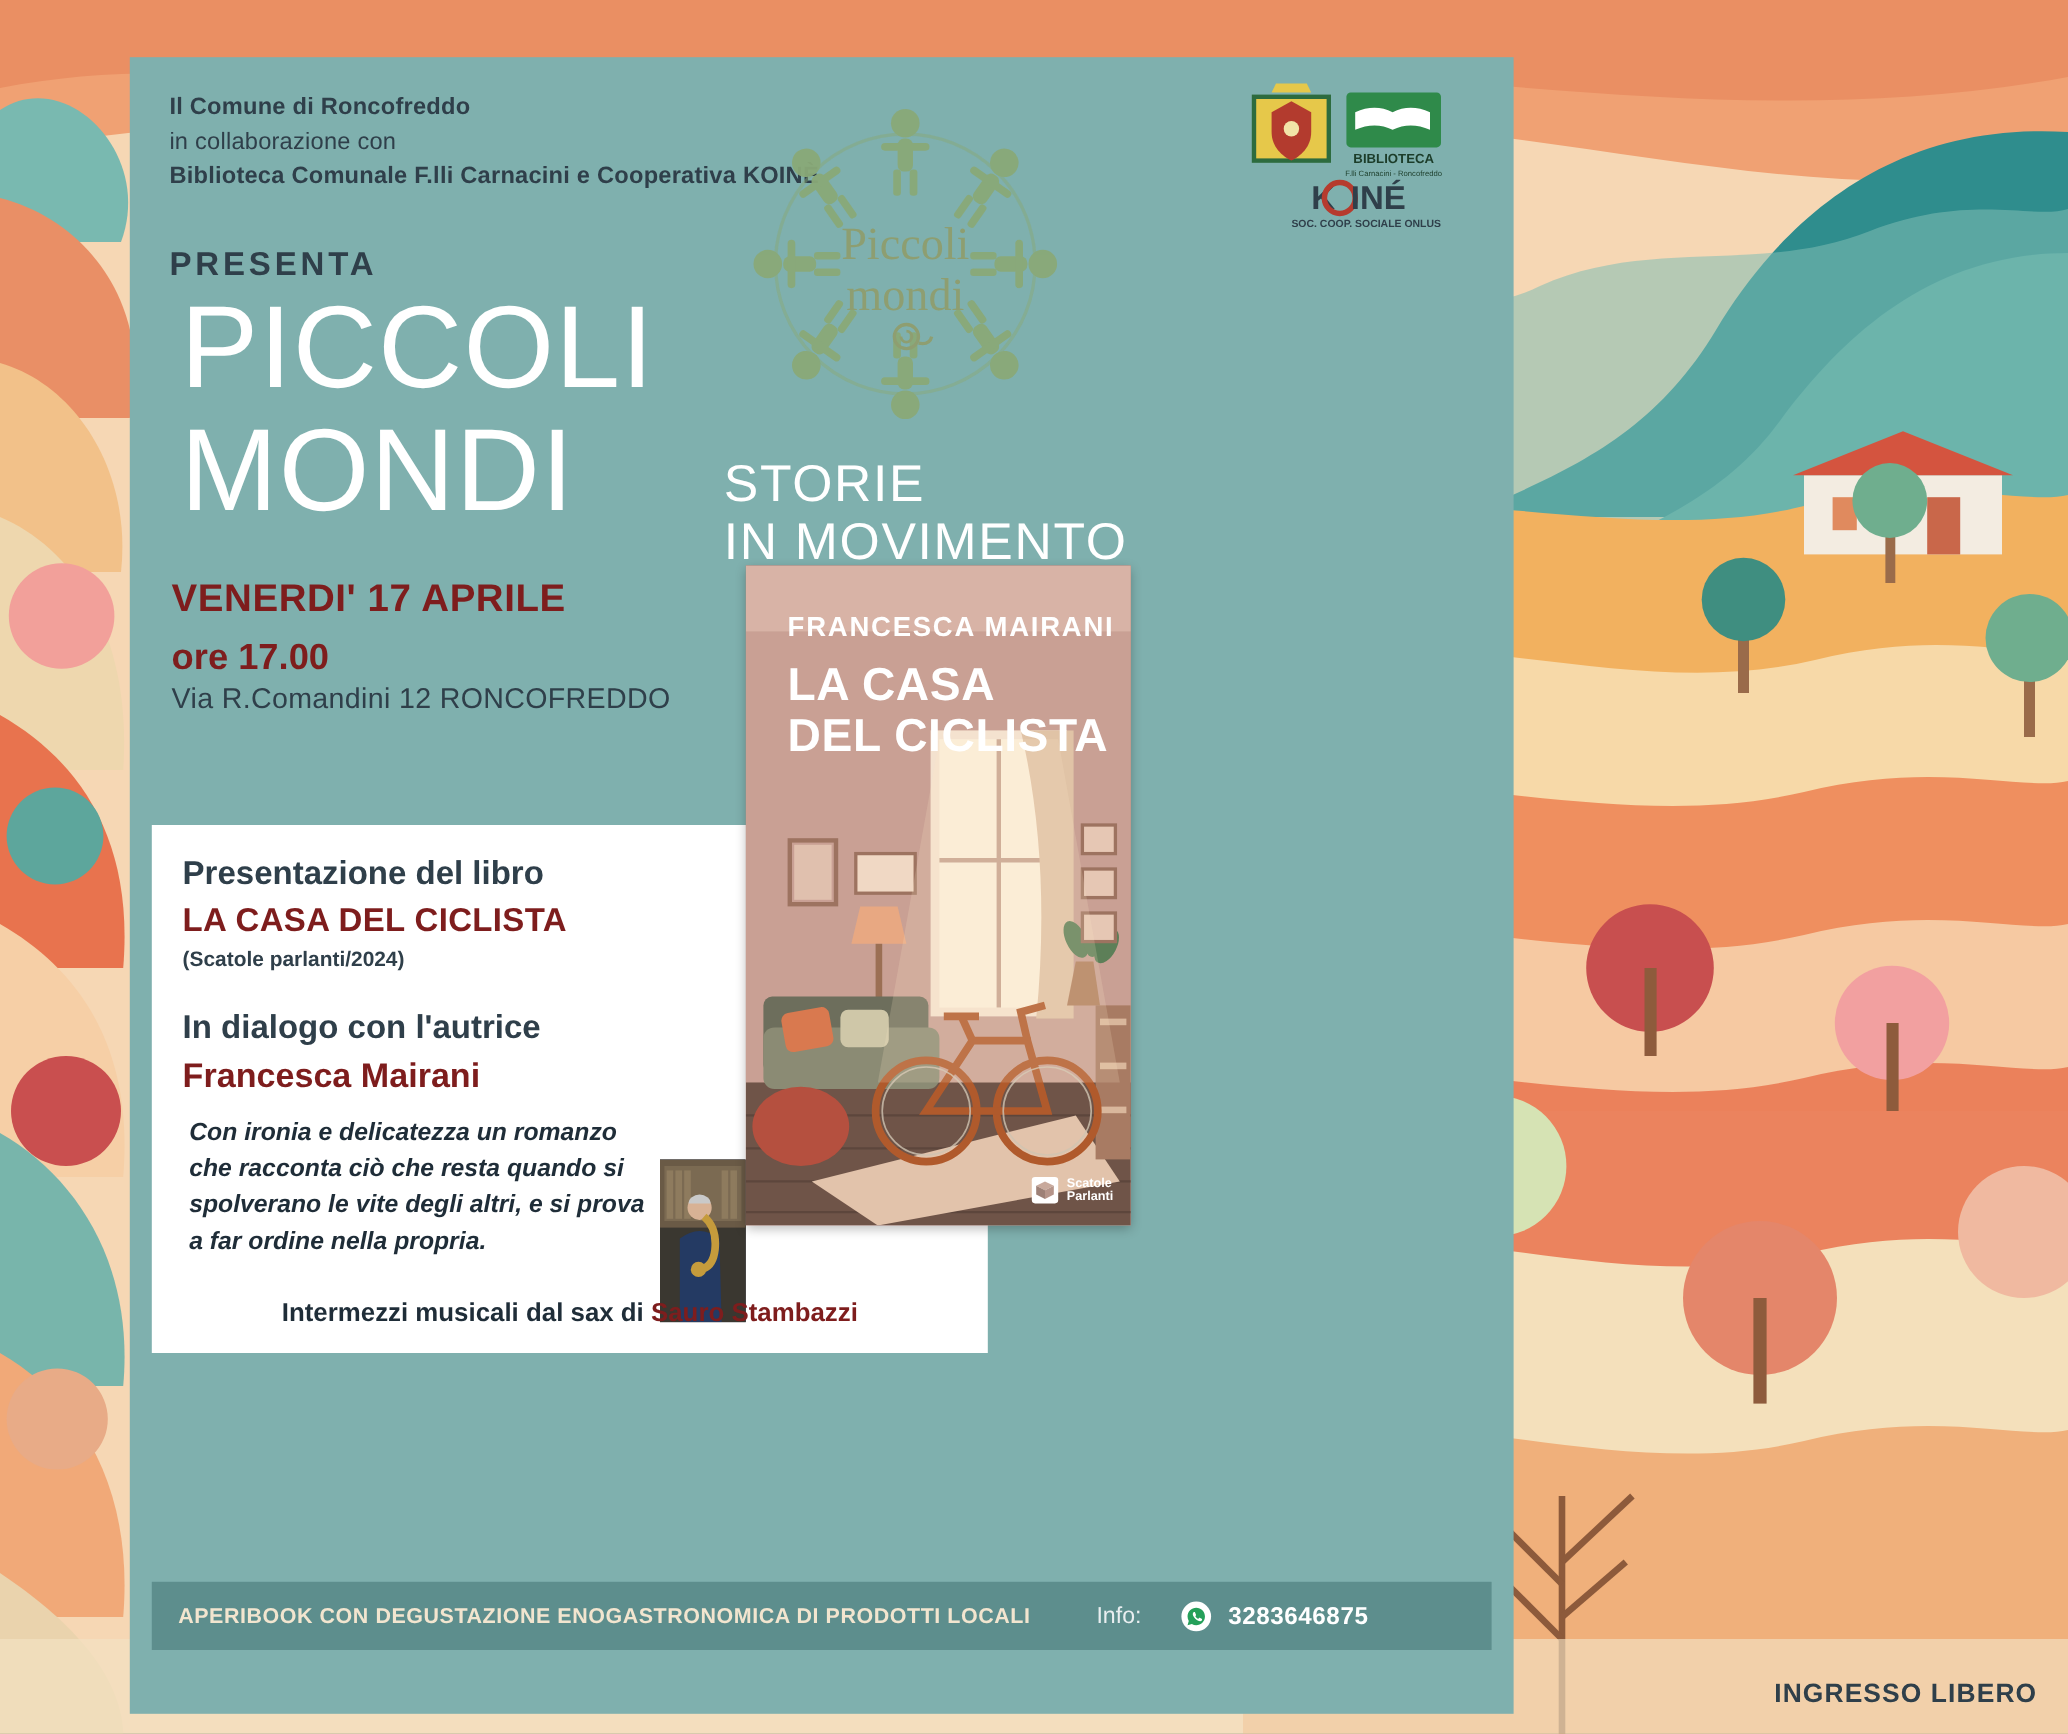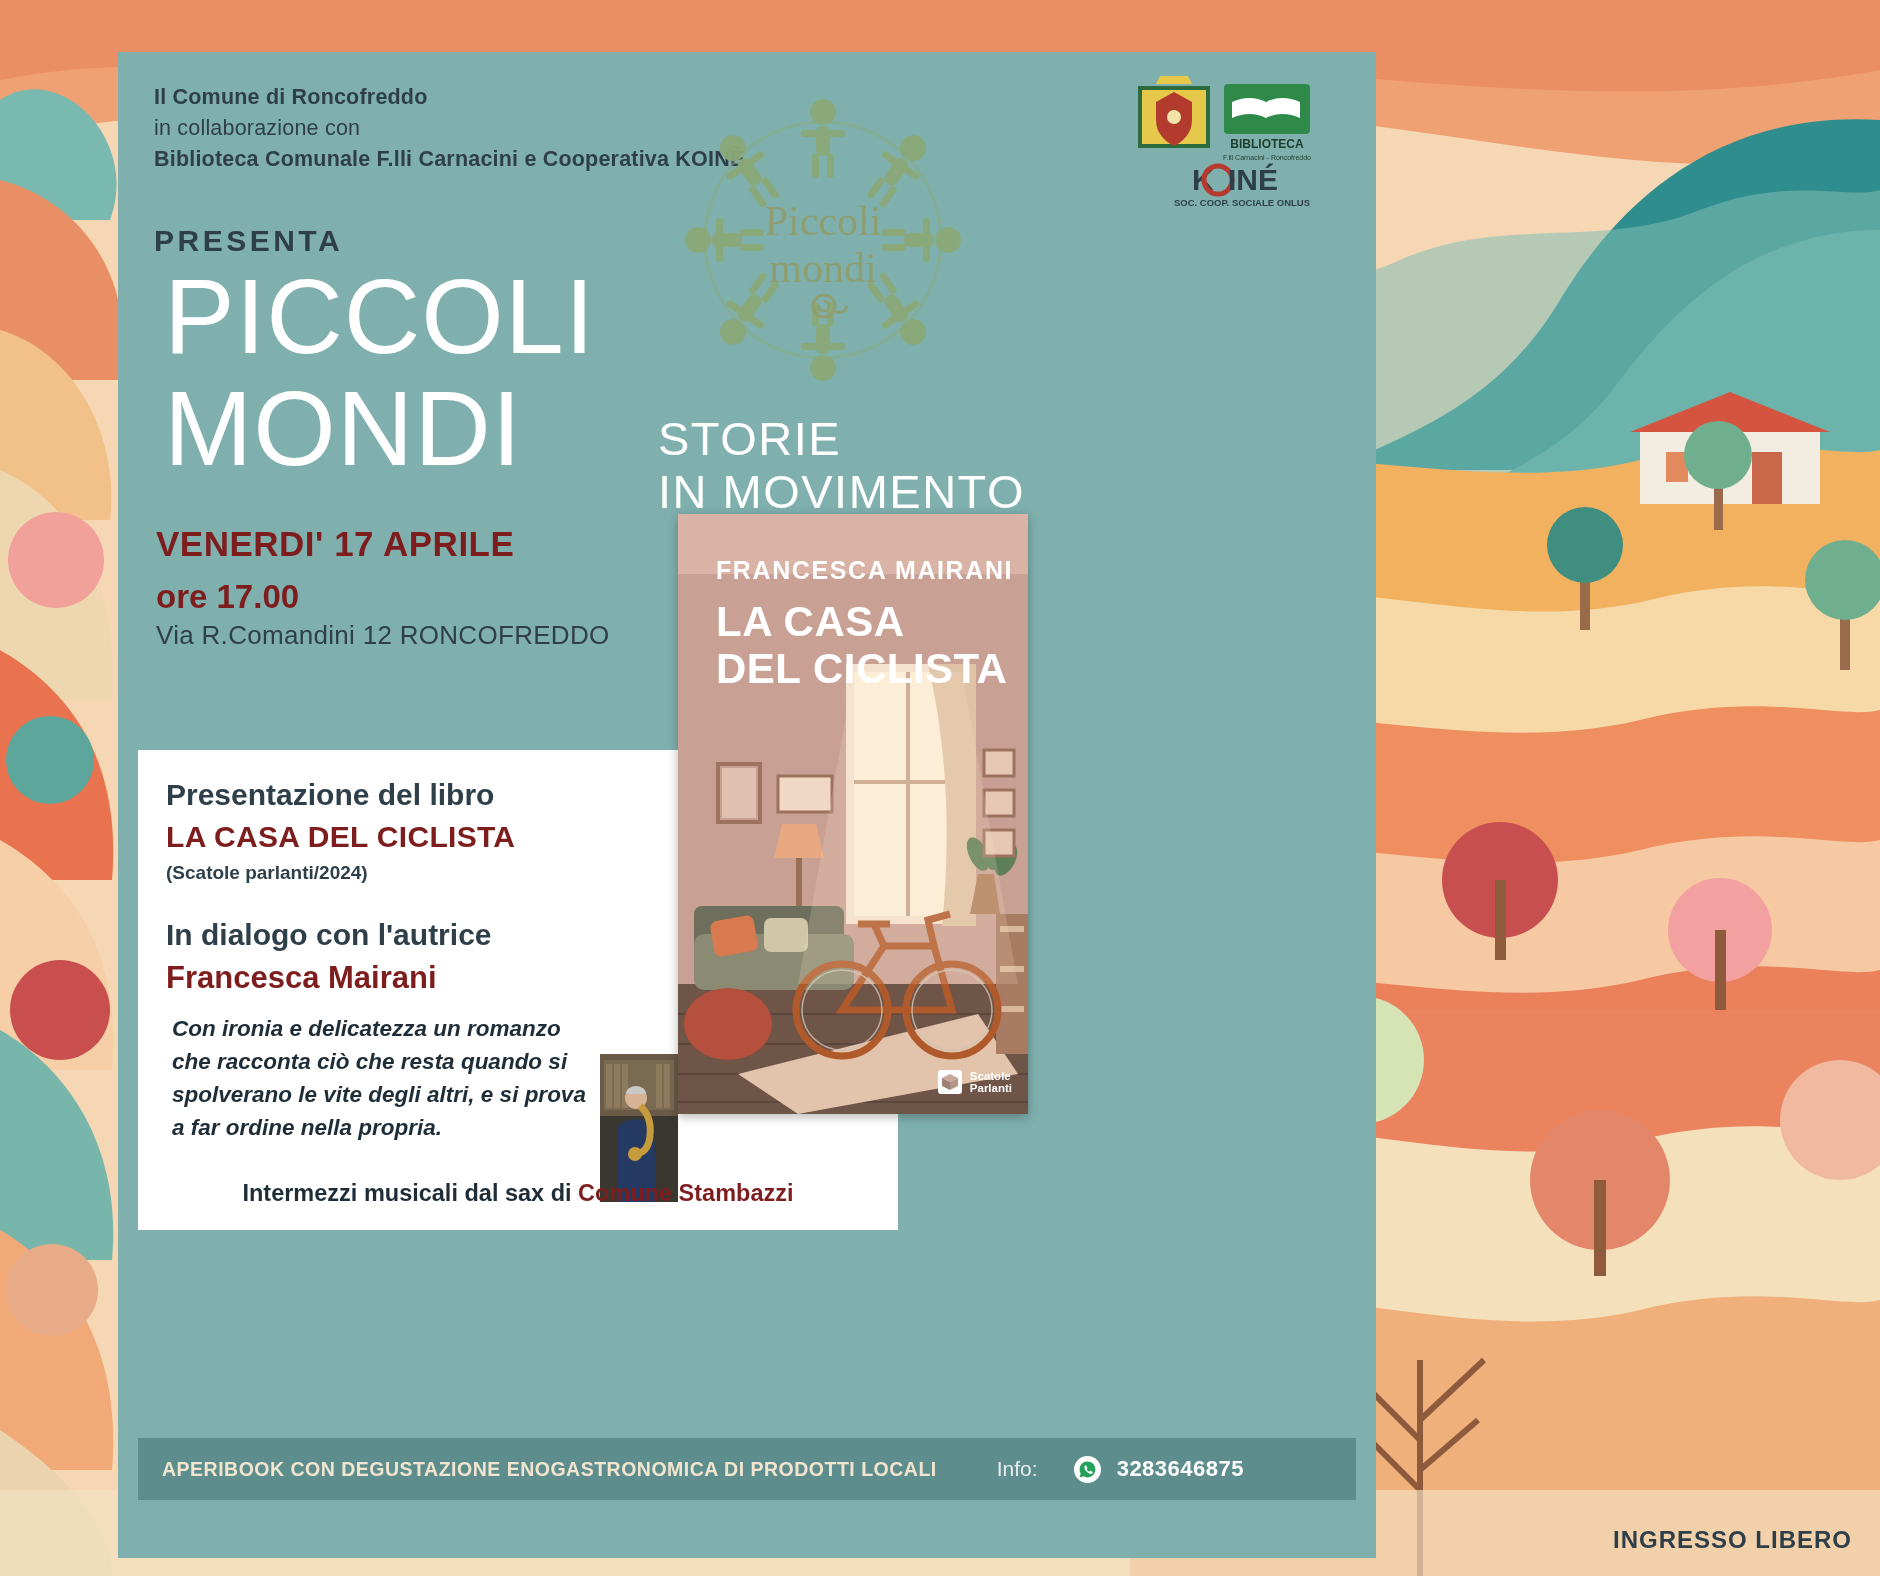--- a/index.html
+++ b/index.html
@@ -542,21 +542,21 @@
         </g>
         <circle cx="36" cy="44" r="11" fill="#d8b295"></circle>
         <path d="M26,40 a10,8 0 0,1 20,0 Z" fill="#c9c9c9"></path>
         <path d="M18,148 L18,72 q18,-14 36,0 L56,148 Z" fill="#243a63"></path>
         <path d="M40,52 q12,10 10,30 q-2,18 -16,18" fill="none" stroke="#c59b3c" stroke-width="7"></path>
         <circle cx="35" cy="100" r="7" fill="#c59b3c"></circle>
       </svg>
     </div>
 
     <div class="ip-foot">
-      <span>Intermezzi musicali dal sax di </span><span class="hl">Comune Stambazzi</span>
+      <span>Intermezzi musicali dal sax di </span><span class="hl">Sauro Stambazzi</span>
     </div>
   </div>
 
   <div class="book">
     <svg viewBox="0 0 350 600" width="350" height="600" style="position:absolute;inset:0">
       <rect x="0" y="0" width="350" height="600" fill="#c49a8d"></rect>
 
       <rect x="0" y="0" width="350" height="470" fill="#c9a094"></rect>
       <rect x="0" y="0" width="350" height="60" fill="#d8b3a6"></rect>
 

